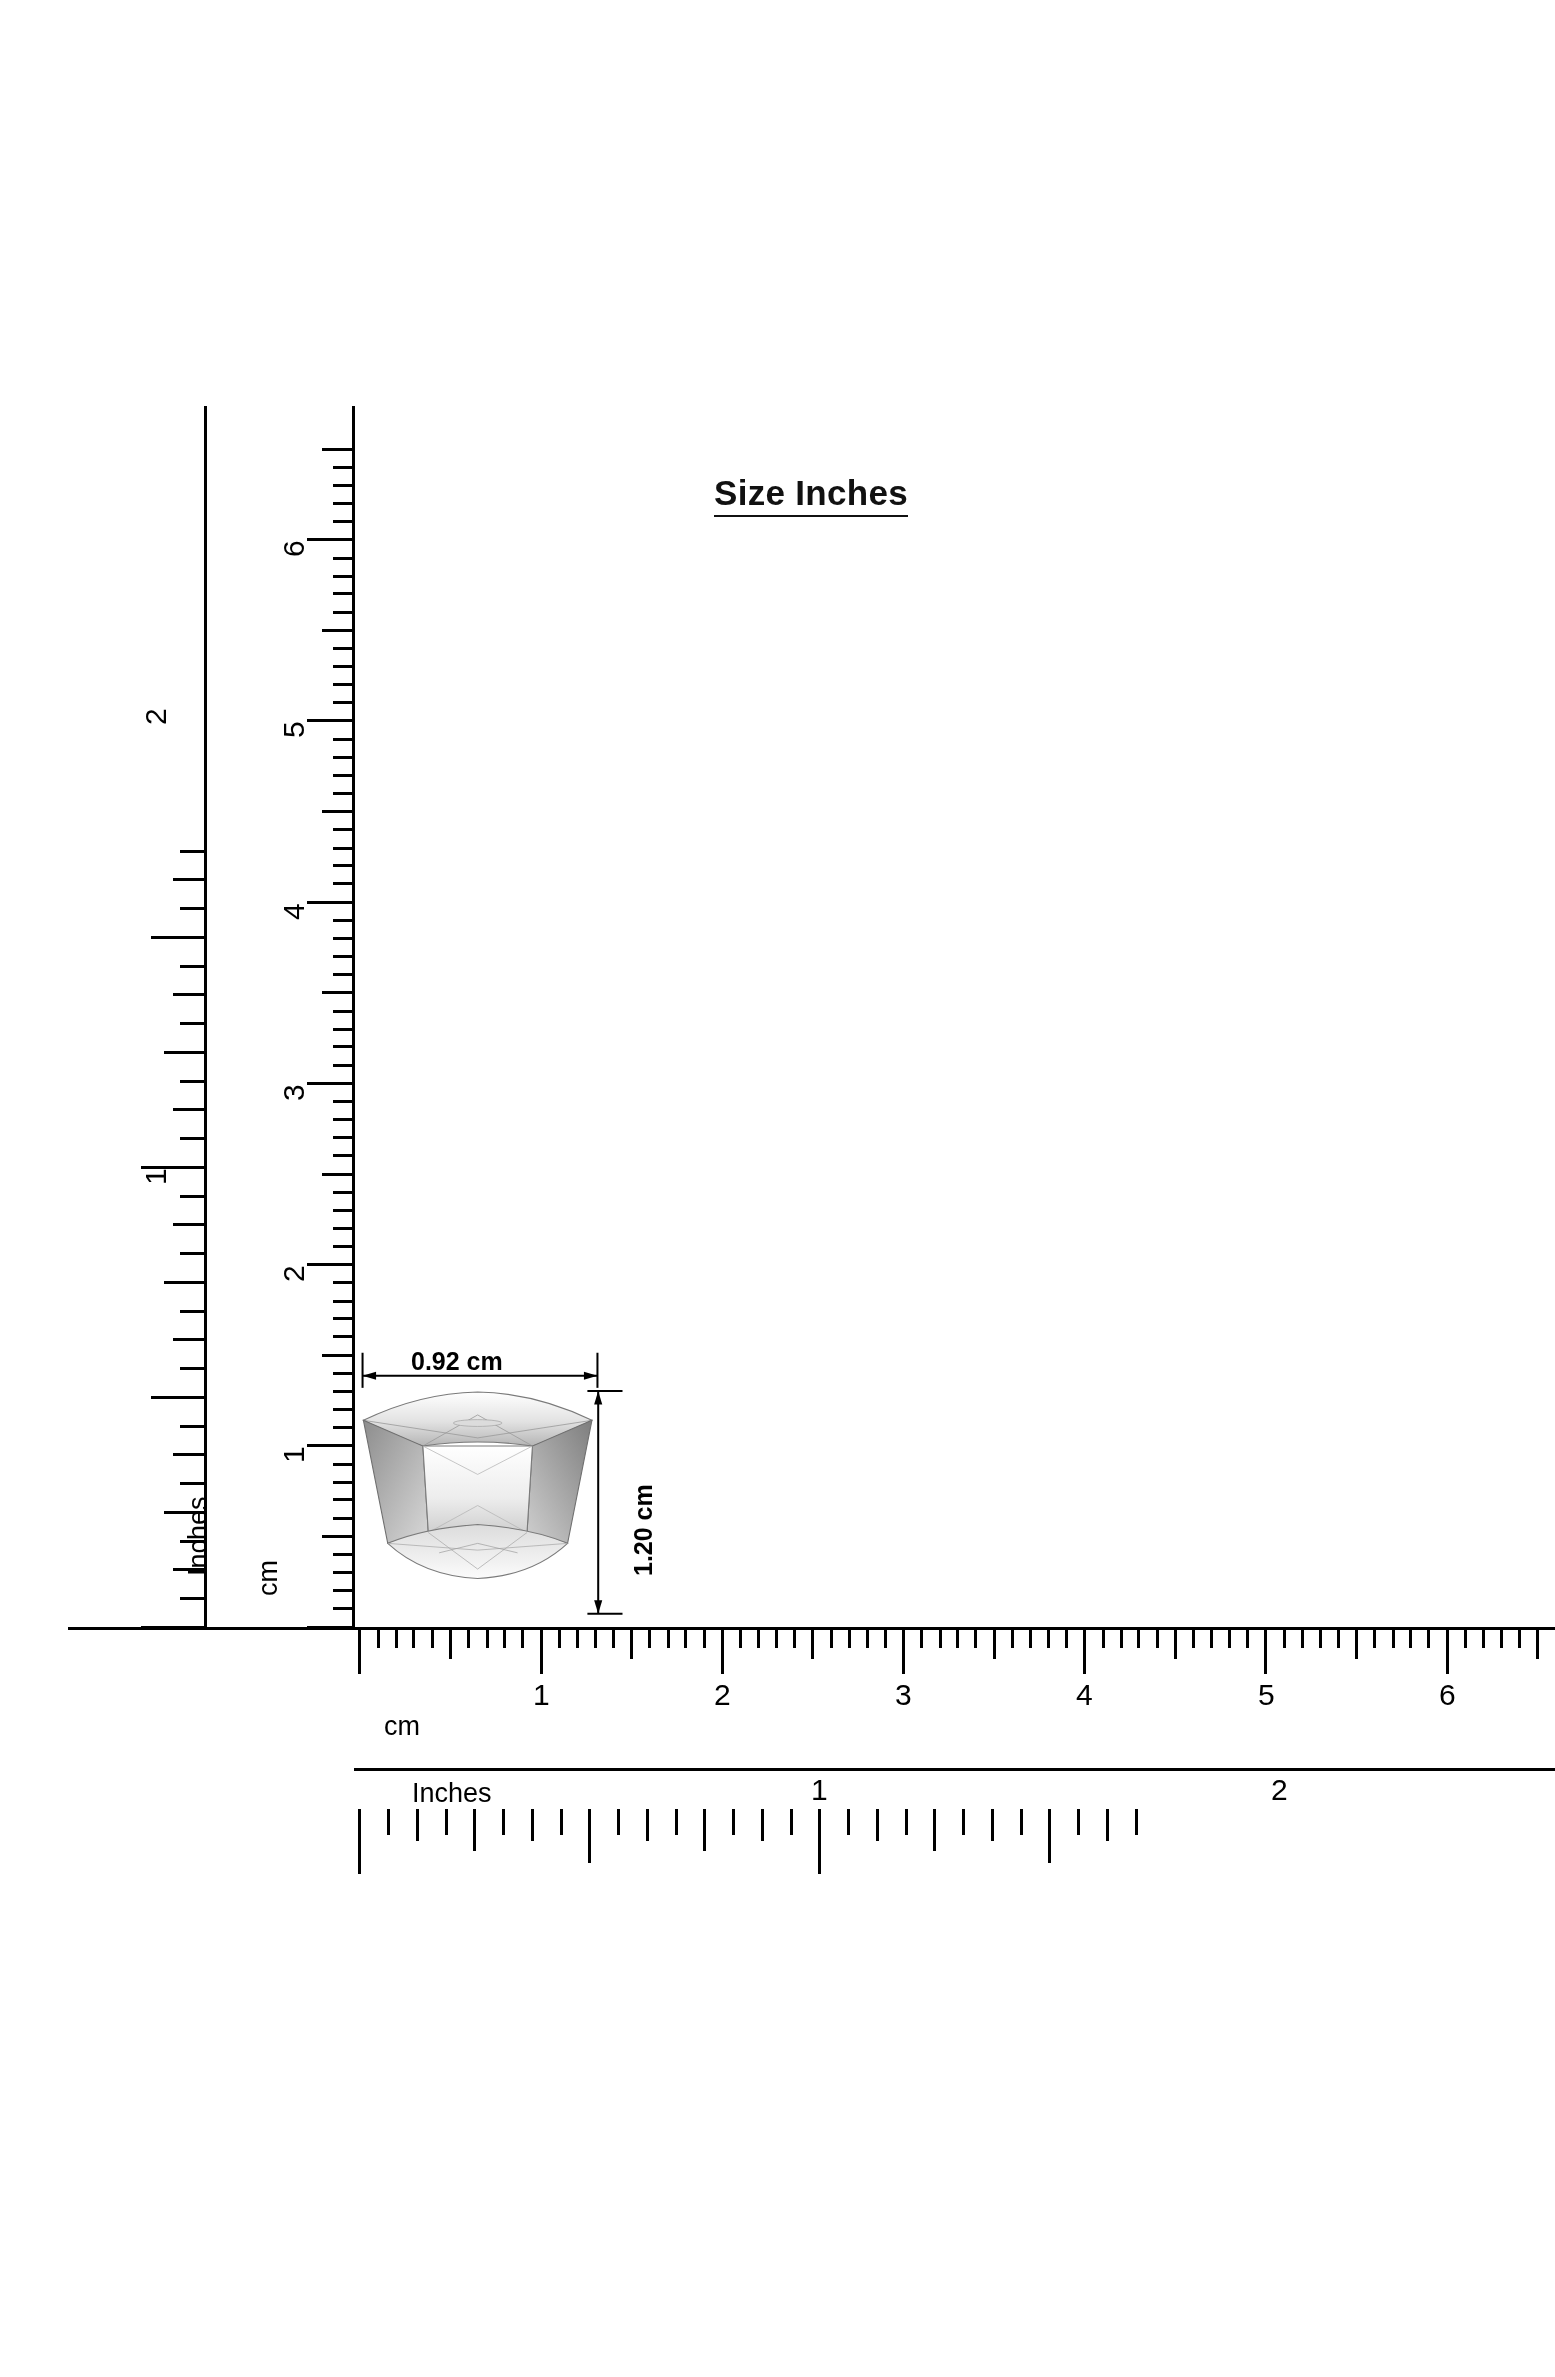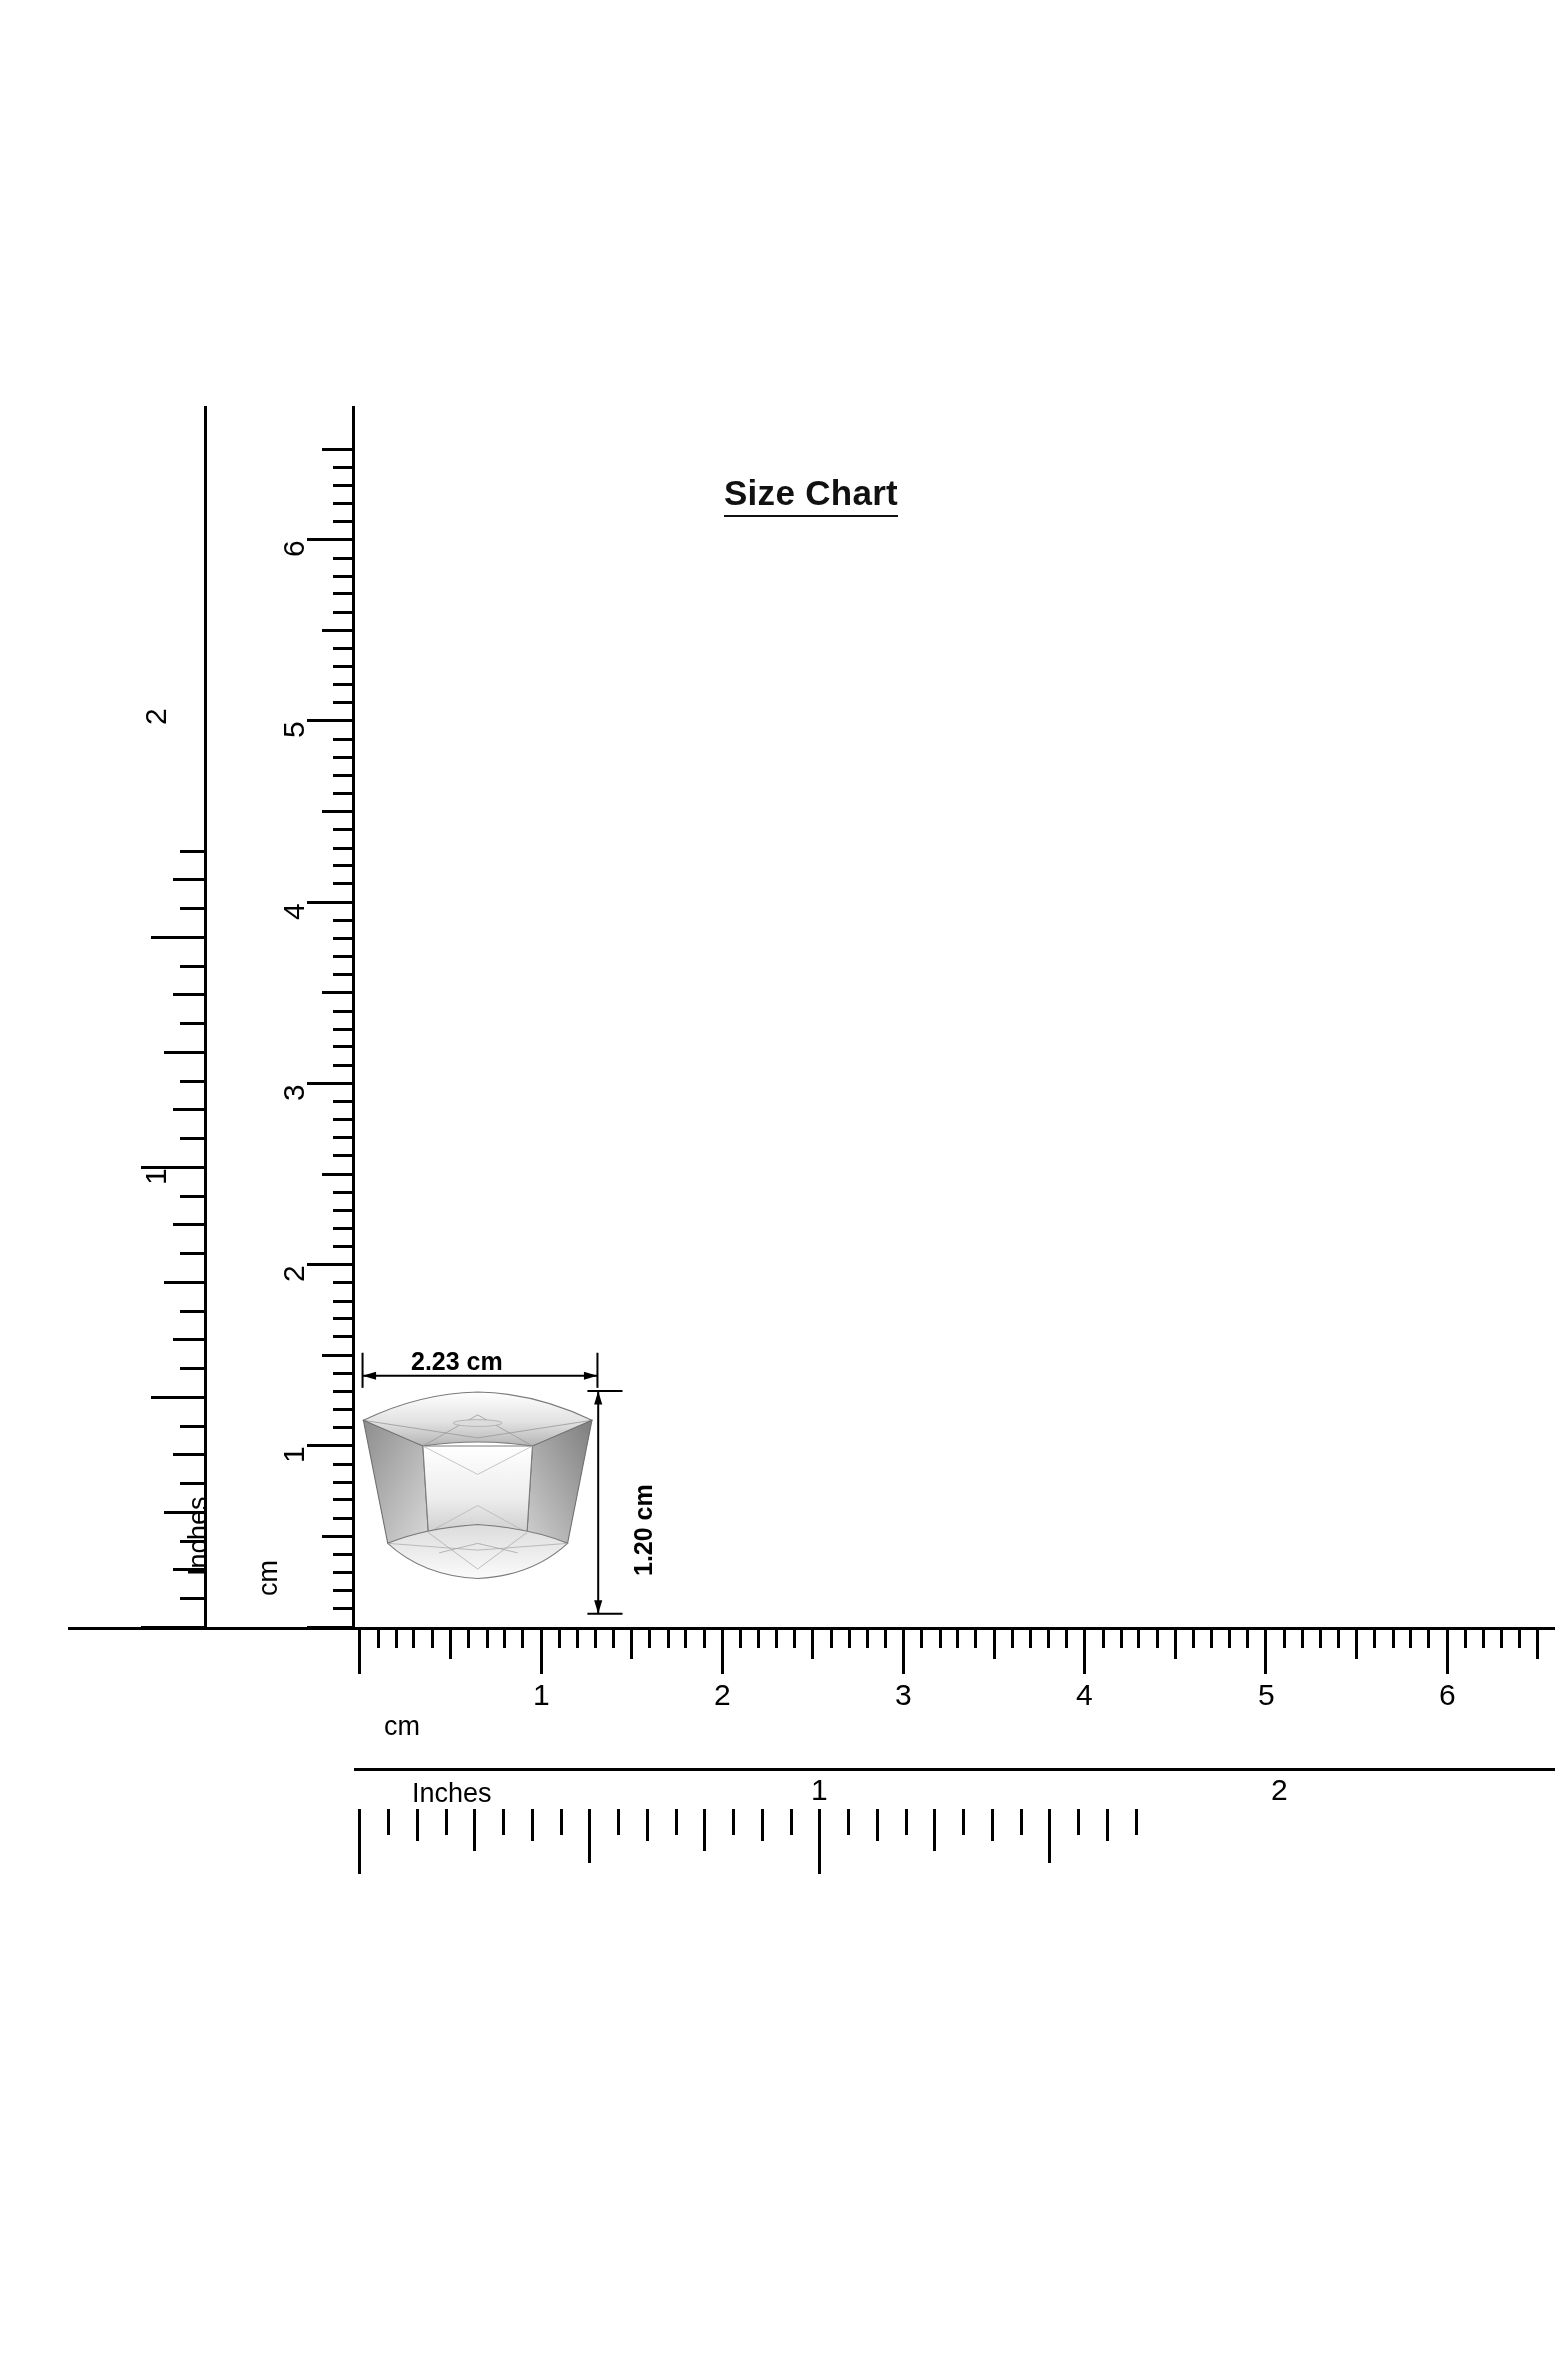--- a/index.html
+++ b/index.html
@@ -87,21 +87,21 @@
     transform-origin: 0 0;
     transform: rotate(-90deg);
   }
 </style>
 </head>
 <body>
 
 <div id="canvas">
 
   <div class="title">
-    <span class="u">Size Chart</span>
+    <span class="u">Size Inches</span>
   </div>
 
   <div id="v-cm">
 
     <div class="axisline" style="left:352px; top:406px; width:2.7px; height:1224px;"></div>
 
     <div class="axisline" style="left:68px; top:1627px; width:287px; height:2.7px;"></div>
     <div class="lbl rot" style="left:253px; top:1596px; font-size:27px;">cm</div>
   <div class="tick" style="left: 307px; top: 1626px; width: 46px; height: 2.7px; background: rgb(0, 0, 0);"></div>
       <div class="tick" style="left: 333px; top: 1607px; width: 20px; height: 2.7px; background: rgb(0, 0, 0);"></div>
@@ -372,21 +372,21 @@
     </svg>
   </div>
 
   <svg style="position:absolute; left:338px; top:1346px; width:284px; height:54px;" viewBox="0 0 420 80" width="284" height="54">
     <line x1="36" y1="10" x2="36" y2="62" stroke="#000" stroke-width="3"></line>
     <line x1="384" y1="10" x2="384" y2="62" stroke="#000" stroke-width="3"></line>
     <line x1="36" y1="44" x2="384" y2="44" stroke="#000" stroke-width="3"></line>
     <polygon points="36,44 56,38 56,50" fill="#000"></polygon>
     <polygon points="384,44 364,38 364,50" fill="#000"></polygon>
   </svg>
-  <div class="dim-label-h" style="left:411px; top:1347px;">2.23 cm</div>
+  <div class="dim-label-h" style="left:411px; top:1347px;">0.92 cm</div>
 
   <svg style="position:absolute; left:582px; top:1373px; width:54px; height:264px;" viewBox="0 0 80 390" width="54" height="264">
     <line x1="8" y1="26" x2="60" y2="26" stroke="#000" stroke-width="3"></line>
     <line x1="8" y1="356" x2="60" y2="356" stroke="#000" stroke-width="3"></line>
     <line x1="24" y1="26" x2="24" y2="356" stroke="#000" stroke-width="3"></line>
     <polygon points="24,26 18,46 30,46" fill="#000"></polygon>
     <polygon points="24,356 18,336 30,336" fill="#000"></polygon>
   </svg>
   <div class="dim-label-v" style="left:629px; top:1576px;">1.20 cm</div>
 

